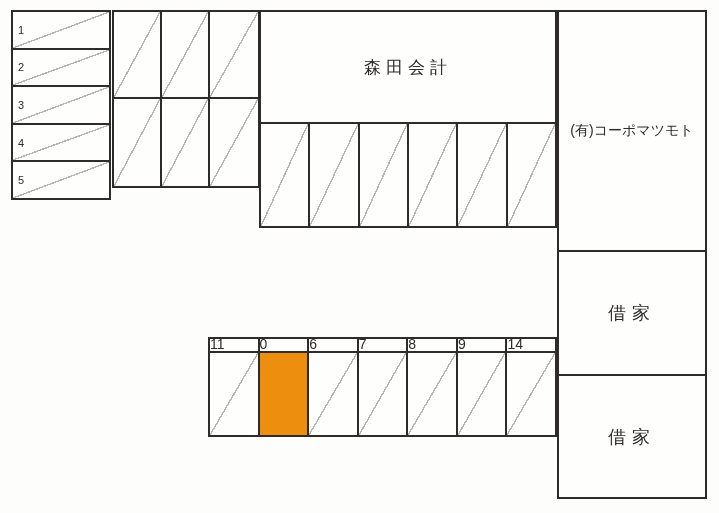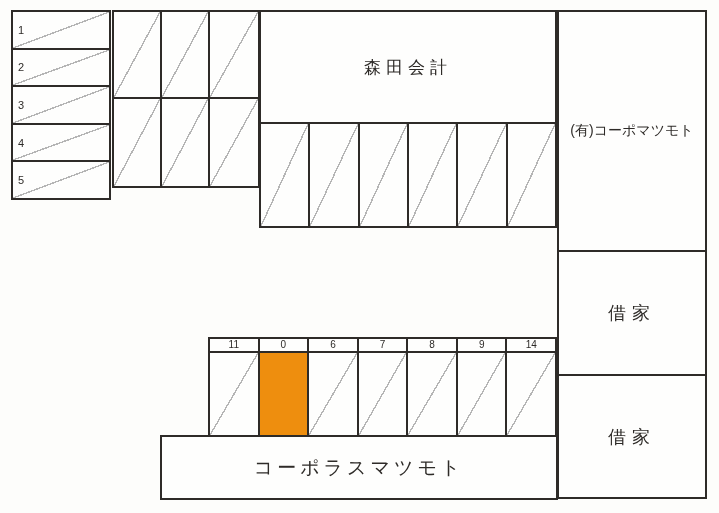--- a/index.html
+++ b/index.html
@@ -64,21 +64,21 @@
   .right-cell { box-sizing: border-box; }
   .rc-1 { height: 240px; border-bottom: 2px solid #2e2b28; font-size: 14px; letter-spacing: 0px; }
   .rc-2 { height: 124px; border-bottom: 2px solid #2e2b28; font-size: 18px; letter-spacing: 6px; }
   .rc-3 { flex: 1; font-size: 18px; letter-spacing: 6px; }
 
   
   .bottom-row { left: 208px; top: 337px; width: 349px; height: 100px;
                 display: flex; flex-direction: column; }
   .b-head { height: 12px; border-bottom: 2px solid #2e2b28; display: flex; }
   .b-head-cell { flex: 1; border-right: 2px solid #2e2b28;
-                 font-size: 10px; line-height: 11px; text-align: center; }
+                 font-size: 14px; line-height: 11px; }
   .b-head-cell:last-child { border-right: none; }
   .b-body { flex: 1; display: flex; }
   .b-stall { flex: 1; border-right: 2px solid #2e2b28; }
   .b-stall:last-child { border-right: none; }
   .b-stall.hl { background-color: #ee8e0e; background-image: none; }
 
   
   .corporas { left: 160px; top: 435px; width: 398px; height: 65px;
               font-size: 19px; letter-spacing: 4px; }
 
@@ -157,18 +157,15 @@
       <div class="b-stall diag"></div>
       <div class="b-stall hl"></div>
       <div class="b-stall diag"></div>
       <div class="b-stall diag"></div>
       <div class="b-stall diag"></div>
       <div class="b-stall diag"></div>
       <div class="b-stall diag"></div>
     </div>
   </div>
 
-  <div class="box corporas label-center">
-    <span>コーポラスマツモト</span>
-  </div>
 
 
 </div>
 
 </body></html>

